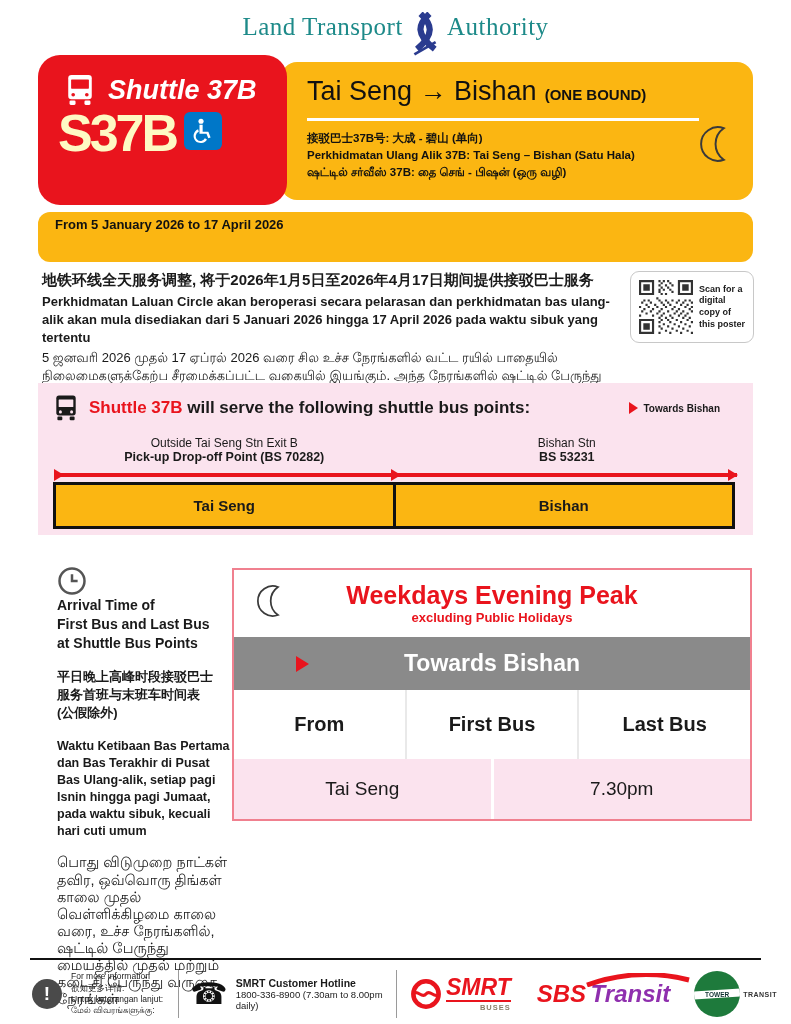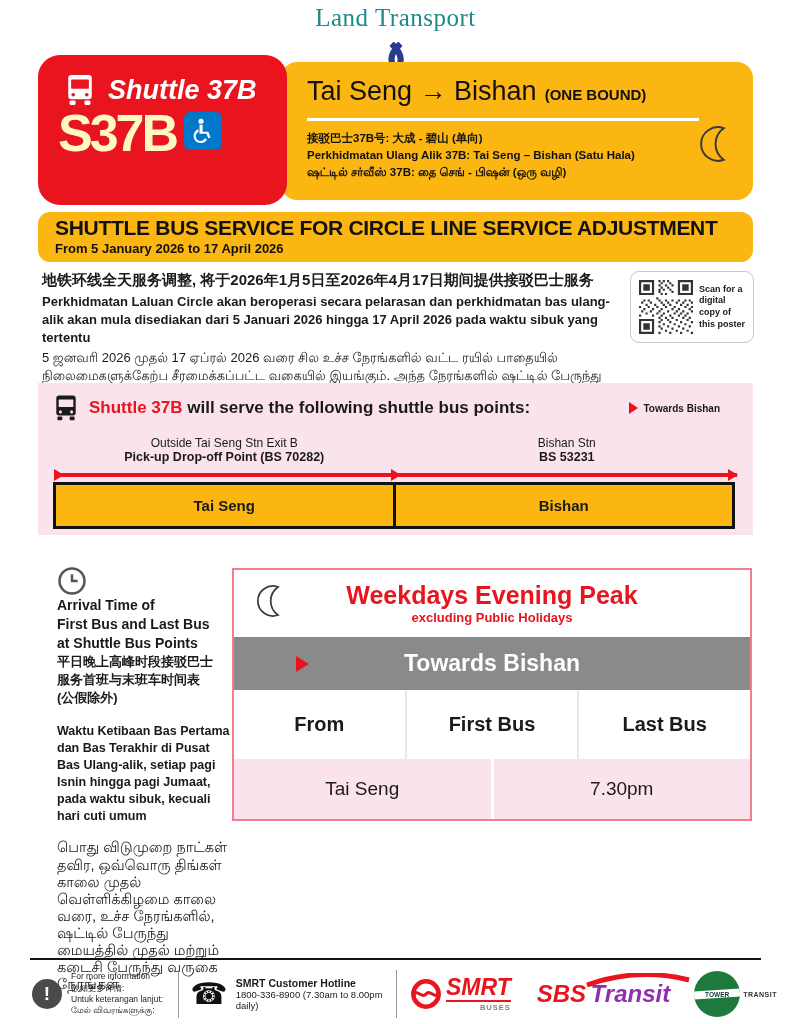--- a/index.html
+++ b/index.html
@@ -1,20 +1,20 @@
 <!DOCTYPE html>
 <html><head>
 <meta charset="utf-8">
 <style>
   * { margin:0; padding:0; box-sizing:border-box; }
   body { background:#fff; font-family:"Liberation Sans", sans-serif; color:#1a1a1a; }
   .poster { position:relative; width:791px; height:1024px; margin:0 auto; background:#fff; overflow:hidden; }
 
   
-  .lta-logo { position:absolute; top:4px; left:0; right:0; display:flex; justify-content:center; align-items:center; gap:2px;flex-direction:column; }
+  .lta-logo { position:absolute; top:4px; left:0; right:0; display:flex; justify-content:center; align-items:center; gap:2px; }
   .lta-word { font-family:"Liberation Serif", serif; font-size:25px; color:#1d8a89; letter-spacing:.5px; }
   .lta-ribbon { margin:0 2px; position:relative; top:8px; }
 
   
   .svc-badge { position:absolute; left:38px; top:55px; width:249px; height:150px; background:#e9141d; border-radius:22px; z-index:2; }
   .svc-top { display:flex; align-items:center; gap:12px; margin:18px 0 0 26px; color:#fff; }
   .svc-shuttle { font-size:27px; font-style:italic; font-weight:bold; color:#fff; }
   .svc-code-row { display:flex; align-items:flex-end; margin:2px 0 0 20px; }
   .svc-code { font-size:52px; font-weight:800; color:#fef9c3; line-height:.95; letter-spacing:-3px; }
   .wheelchair { width:38px; height:38px; background:#0077c8; border-radius:6px; margin:0 0 8px 8px; display:flex; align-items:center; justify-content:center; }
@@ -58,21 +58,21 @@
   .arrow-line .ah { position:absolute; top:-4.5px; width:0; height:0; border-top:6px solid transparent; border-bottom:6px solid transparent; border-left:10px solid #e9141d; }
   .ah1 { left:0; } .ah2 { left:calc(50% - 5px); } .ah3 { right:-1px; }
   .stops-boxes { display:flex; }
   .stop-box { width:50%; height:47px; background:#fbb612; border:3px solid #111; display:flex; align-items:center; justify-content:center; font-size:15px; font-weight:bold; }
   .stop-box + .stop-box { margin-left:-3px; }
 
   
   .sidecol { position:absolute; left:57px; top:566px; width:174px; }
   .sidecol .clock { margin-bottom:14px; }
   .side-en { font-size:14px; font-weight:bold; line-height:1.35; white-space:pre-line; }
-  .side-zh { font-size:13px; font-weight:bold; line-height:1.4; white-space:pre-line; }
+  .side-zh { font-size:13px; font-weight:bold; line-height:1.4; margin-top:15px; white-space:pre-line; }
   .side-ms { font-size:12.5px; font-weight:bold; line-height:1.35; margin-top:16px; }
   .side-ta { font-size:14.5px; line-height:1.18; margin-top:15px; }
 
   
   .tbl { position:absolute; left:232px; top:568px; width:520px; border:2px solid #f0808f; background:#fff; }
   .tbl-head { position:relative; text-align:center; padding:11px 0 12px; background:#fff; }
   .tbl-moon { position:absolute; left:22px; top:13px; }
   .tbl-title { font-size:25px; font-weight:bold; color:#e9141d; }
   .tbl-sub { font-size:13px; font-weight:bold; color:#e9141d; }
   .tbl-dir { position:relative; background:#8a8a8a; color:#fff; text-align:center; font-size:23px; font-weight:bold; padding:13px 0; }
@@ -165,21 +165,20 @@
       </svg>
     </span>
     <div class="route-trans">
       <div>接驳巴士37B号: 大成 - 碧山 (单向)</div>
       <div>Perkhidmatan Ulang Alik 37B: Tai Seng – Bishan (Satu Hala)</div>
       <div>ஷட்டில் சர்வீஸ் 37B: தை செங் - பிஷன் (ஒரு வழி)</div>
     </div>
   </div>
 
   <div class="headline">
-    <div class="headline-title">SHUTTLE BUS SERVICE FOR CIRCLE LINE SERVICE ADJUSTMENT</div>
     <div class="headline-sub">From 5 January 2026 to 17 April 2026</div>
   </div>
 
   <div class="notice">
     <div class="notice-text">
       <div class="notice-zh">地铁环线全天服务调整, 将于2026年1月5日至2026年4月17日期间提供接驳巴士服务</div>
       <div class="notice-ms">Perkhidmatan Laluan Circle akan beroperasi secara pelarasan dan perkhidmatan bas ulang-alik akan mula disediakan dari 5 Januari 2026 hingga 17 April 2026 pada waktu sibuk yang tertentu</div>
       <div class="notice-ta">5 ஜனவரி 2026 முதல் 17 ஏப்ரல் 2026 வரை சில உச்ச நேரங்களில் வட்ட ரயில் பாதையில் நிலைமைகளுக்கேற்ப சீரமைக்கப்பட்ட வகையில் இயங்கும். அந்த நேரங்களில் ஷட்டில் பேருந்து சேவைகள் வழங்கப்படும்.</div>
     </div>
     <div class="qr-box">

